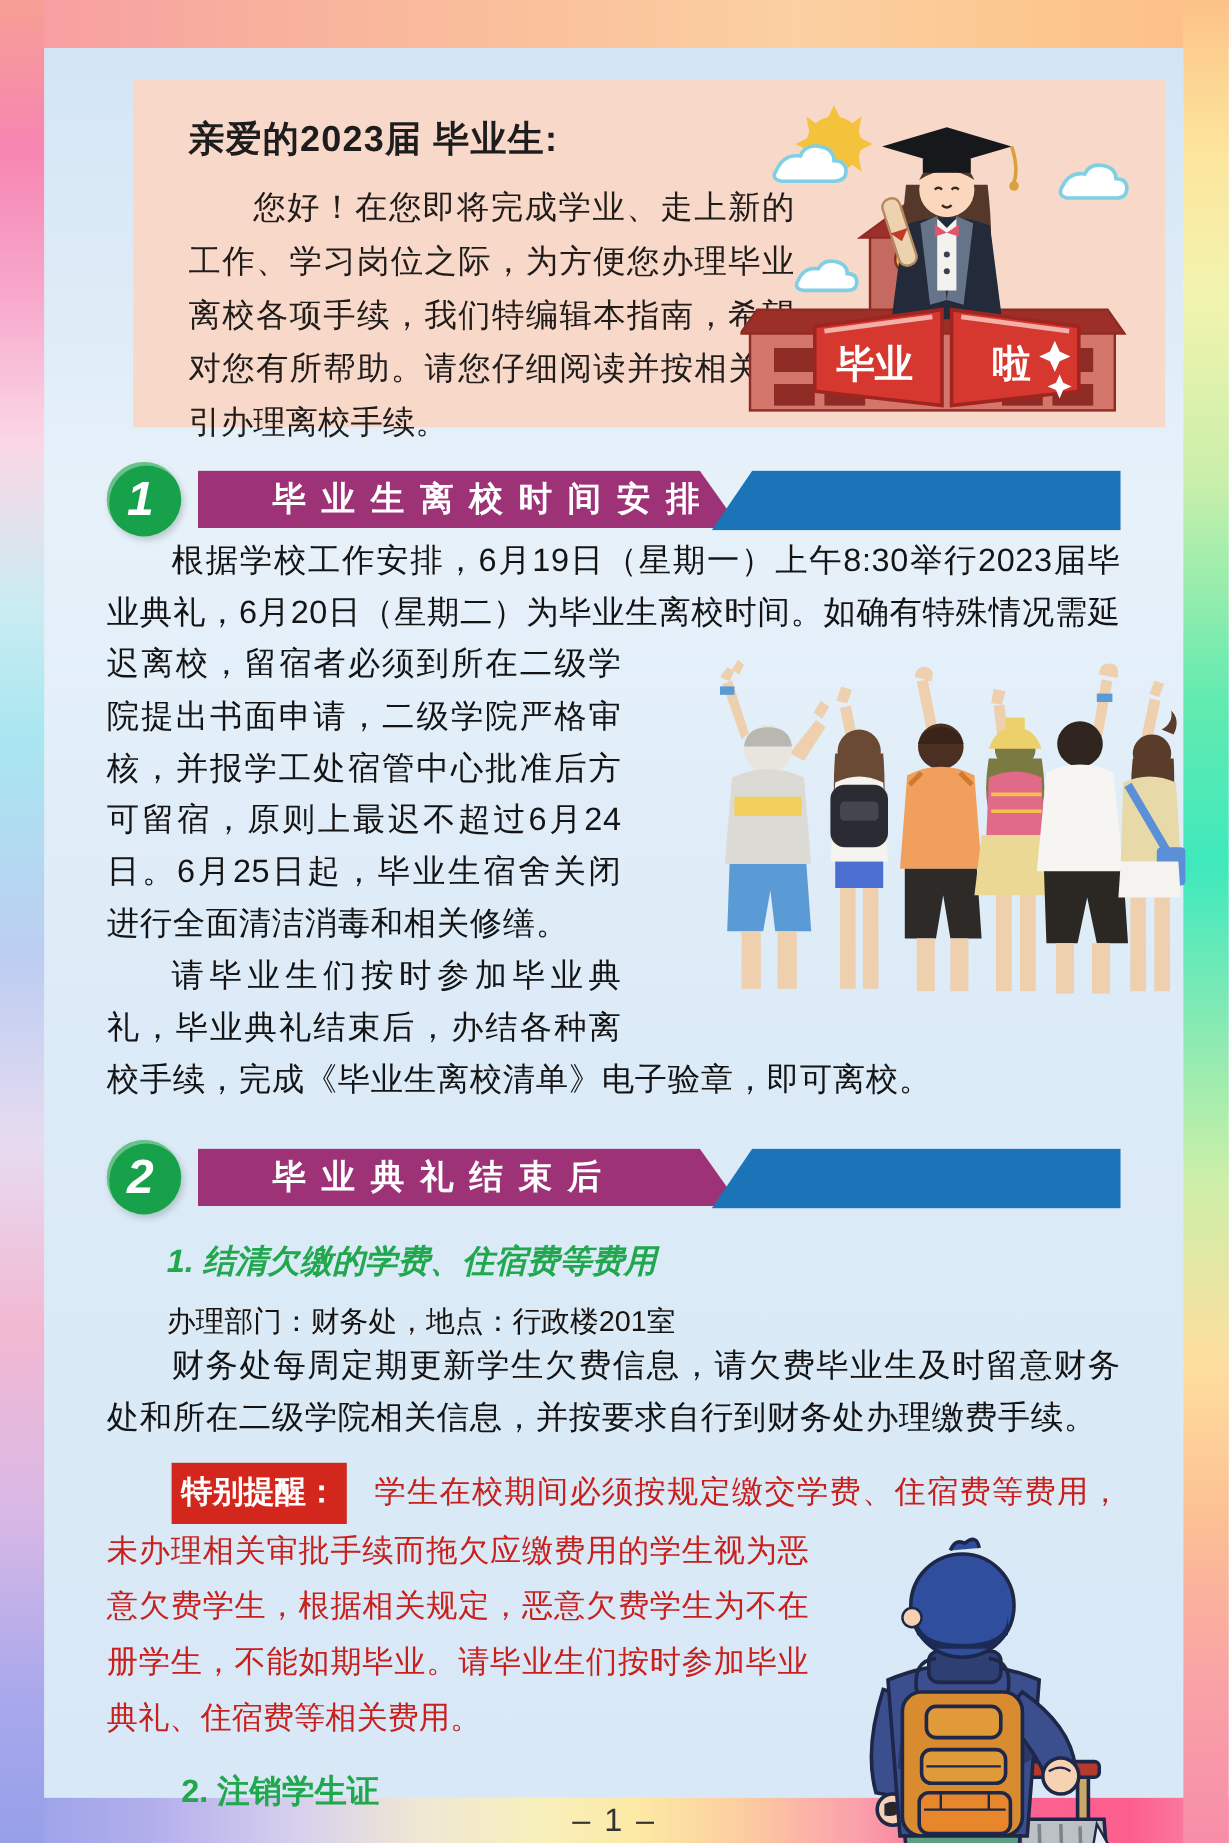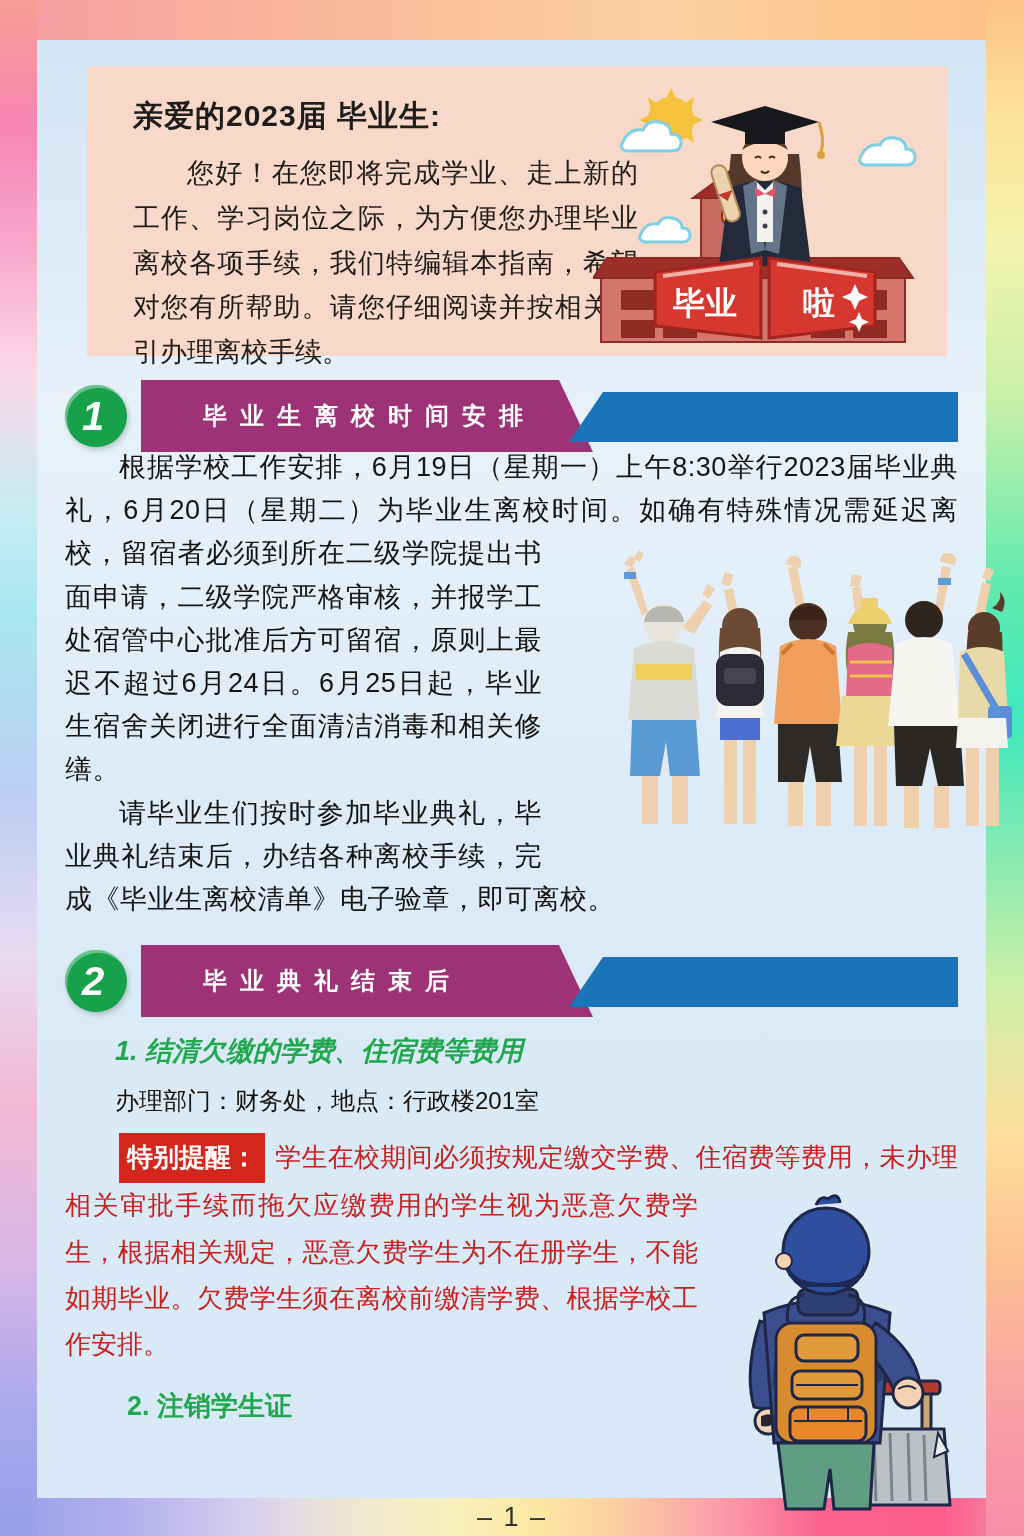--- a/index.html
+++ b/index.html
@@ -13,55 +13,55 @@
   .frame-bottom { left:0; right:0; bottom:0; height:38px;
     background:linear-gradient(90deg,#96a0e8 0%,#b2aeec 12%,#d6cfee 24%,#efe7d4 34%,#f8f0bc 44%,#fce9a4 52%,#fccfa0 60%,#fa9fab 70%,#fb6392 80%,#fd5e8e 92%,#f78da9 100%); }
   .frame-left { top:0; bottom:0; left:0; width:37px; z-index:2;
     background:linear-gradient(180deg,#f79f94 0%,#f685b2 8%,#f7a8cb 16%,#fbd7e6 24%,#c9ecf2 33%,#a9e6f0 40%,#bdcdf2 52%,#e6dbf0 62%,#f2b8d2 72%,#d9b8e6 82%,#a9a8ec 92%,#96a0e8 100%); }
   .frame-right { top:0; bottom:0; right:0; width:38px; z-index:2;
     background:linear-gradient(180deg,#fcc288 0%,#fde49c 8%,#f2f4ae 16%,#c9efaa 26%,#62eab0 38%,#3fe9bd 47%,#8aeab2 56%,#ccefa8 64%,#fede9e 74%,#fcc193 82%,#f9a3a6 91%,#f78da9 100%); }
 
   
   .page { position:absolute; left:37px; top:40px; right:38px; bottom:38px; z-index:3;
     background:linear-gradient(180deg,#d3e5f4 0%,#e7f1fa 26%,#dcebf7 55%,#d8e8f6 100%);
-    padding:0 28px; }
+    padding:0 52px; }
 
   
   .header-box { margin:26px 0 0 22px; width:860px; height:290px; background:#f8d8c9;
     position:relative; padding:30px 0 0 46px; }
   .header-title { font-size:30px; font-weight:bold; color:#1d1d1d; letter-spacing:1px; }
   .header-intro { width:505px; margin-top:14px; font-family:"Liberation Serif",serif;
     font-size:27px; line-height:1.66; color:#201c1a; text-indent:2em; text-align:justify; }
   .header-illu { position:absolute; right:24px; top:10px; }
 
   
   .banner-row { display:flex; align-items:center; margin-top:30px; height:60px; }
   .num-circle { width:62px; height:62px; border-radius:50%; background:#17a14a; color:#fff;
     font-size:40px; font-weight:bold; font-style:italic; display:flex; align-items:center;
     justify-content:center; padding-right:6px; flex:0 0 auto;
     box-shadow:inset 2px 3px 0 rgba(255,255,255,.35), 2px 3px 5px rgba(40,80,60,.25); }
-  .banner-purple { margin-left:14px; width:452px; height:72px; background:#9d3376;
+  .banner-purple { margin-left:14px; width:452px; height:48px; background:#9d3376;
     clip-path:polygon(0 0,calc(100% - 34px) 0,100% 100%,0 100%);
     display:flex; align-items:center; padding-left:62px;
-    color:#fff; font-size:24px; font-weight:bold; letter-spacing:13px; }
+    color:#fff; font-size:28px; font-weight:bold; letter-spacing:13px; }
   .banner-blue { flex:1 1 auto; height:50px; margin:2px 0 0 -24px; background:#1b74b8;
     clip-path:polygon(34px 0,100% 0,100% 100%,0 100%); }
 
   
   .para { font-size:27px; line-height:1.6; color:#141414;
     text-align:justify; text-indent:2em; letter-spacing:.5px; }
   .float-students { float:right; width:400px; height:302px; margin:4px 0 0 16px; }
   .float-boy { float:right; width:252px; height:322px; margin:6px -6px 0 14px; }
 
   .green-head { margin:22px 0 0 50px; font-size:27px; font-weight:bold; color:#21a74e;font-style:italic; }
   .dept-line { margin:16px 0 0 50px; font-family:Liberation Sans, sans-serif; font-size:24px; color:#17120e; }
 
   .notice { margin-top:16px; font-family:"Liberation Serif",serif; font-size:26px;
     line-height:1.78; color:#c8201d; text-align:justify; }
-  .notice-badge { display:inline-block; margin-left:54px; margin-right:10px; padding:1px 8px 3px 8px;
+  .notice-badge { display:inline-block; margin-left:54px; margin-right:22px; padding:1px 8px 3px 8px;
     background:#d3261c; color:#fff; font-family:"Liberation Sans",sans-serif;
     font-size:26px; font-weight:bold; }
 
   .sub2-head { margin:20px 0 0 62px; font-size:27px; font-weight:bold; color:#21a74e; }
 
   
   .page-number { position:absolute; left:0; right:0; bottom:3px; z-index:4;
     text-align:center; font-size:27px; color:#333; letter-spacing:2px; }
 </style>
 </head>
@@ -252,20 +252,21 @@
   <p class="para">请毕业生们按时参加毕业典礼，毕业典礼结束后，办结各种离校手续，完成《毕业生离校清单》电子验章，即可离校。</p>
 
   <div class="banner-row" style="clear:both;">
     <div class="num-circle">2</div>
     <div class="banner-purple">毕业典礼结束后</div>
     <div class="banner-blue"></div>
   </div>
 
   <div class="green-head">1. 结清欠缴的学费、住宿费等费用</div>
   <div class="dept-line">办理部门：财务处，地点：行政楼201室</div>
+  <p class="para">财务处每周定期更新学生欠费信息，请欠费毕业生及时留意财务处和所在二级学院相关信息，并按要求自行到财务处办理缴费手续。</p>
 
   <p class="notice">
     <span class="notice-badge">特别提醒：</span><span>学生在校期间必须按规定缴交学费、住宿费等费用，未办理</span><span class="float-boy"><svg width="252" height="322" viewBox="0 0 252 322">
       <g stroke="#1e2747" stroke-width="3">
 
         <rect x="158" y="200" width="9" height="46" fill="#c9a86a"></rect>
         <rect x="210" y="200" width="9" height="46" fill="#c9a86a"></rect>
         <rect x="150" y="192" width="78" height="13" rx="4" fill="#b53a2e"></rect>
         <path d="M146 240 l86 0 6 76 -98 0 Z" fill="#bcc1c6"></path>
         <path d="M162 246 l2 66 M178 244 l2 68 M196 244 l2 68 M212 246 l2 66" stroke="#7d838a" stroke-width="3"></path>
@@ -292,18 +293,18 @@
         <rect x="64" y="134" width="100" height="120" rx="16" fill="#d98c2f"></rect>
         <path d="M76 134 q-4 -26 16 -28 M152 134 q4 -26 -16 -28" fill="none"></path>
         <rect x="84" y="146" width="62" height="26" rx="8" fill="#e09a3a"></rect>
         <rect x="80" y="182" width="70" height="28" rx="8" fill="#e09a3a"></rect>
         <path d="M84 196 l62 0" stroke-width="2"></path>
         <rect x="78" y="218" width="76" height="34" rx="8" fill="#e8862c"></rect>
         <path d="M82 232 l68 0 M96 218 l0 14 M136 218 l0 14" stroke-width="2"></path>
 
         <path d="M66 254 l96 0 -4 66 -36 0 -4 -40 -6 40 -38 0 Z" fill="#5f9e83"></path>
       </g>
-    </svg></span><span>相关审批手续而拖欠应缴费用的学生视为恶意欠费学生，根据相关规定，恶意欠费学生为不在册学生，不能如期毕业。欠费学生须在离校前缴清学费、根据学校工作安排。</span>
+    </svg></span><span>相关审批手续而拖欠应缴费用的学生视为恶意欠费学生，根据相关规定，恶意欠费学生为不在册学生，不能如期毕业。请毕业生们按时参加毕业典礼、住宿费等相关费用。</span>
   </p>
 
   <div class="sub2-head">2. 注销学生证</div>
 
 </div>
 
 </body></html>

